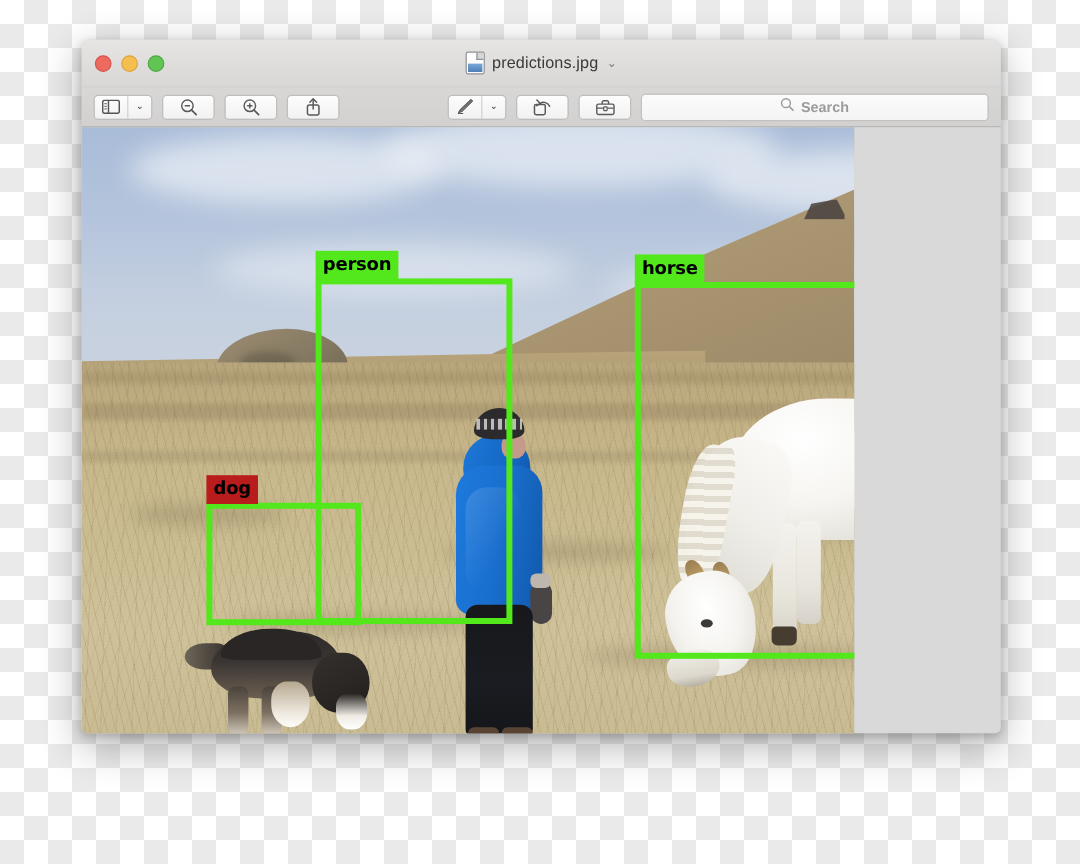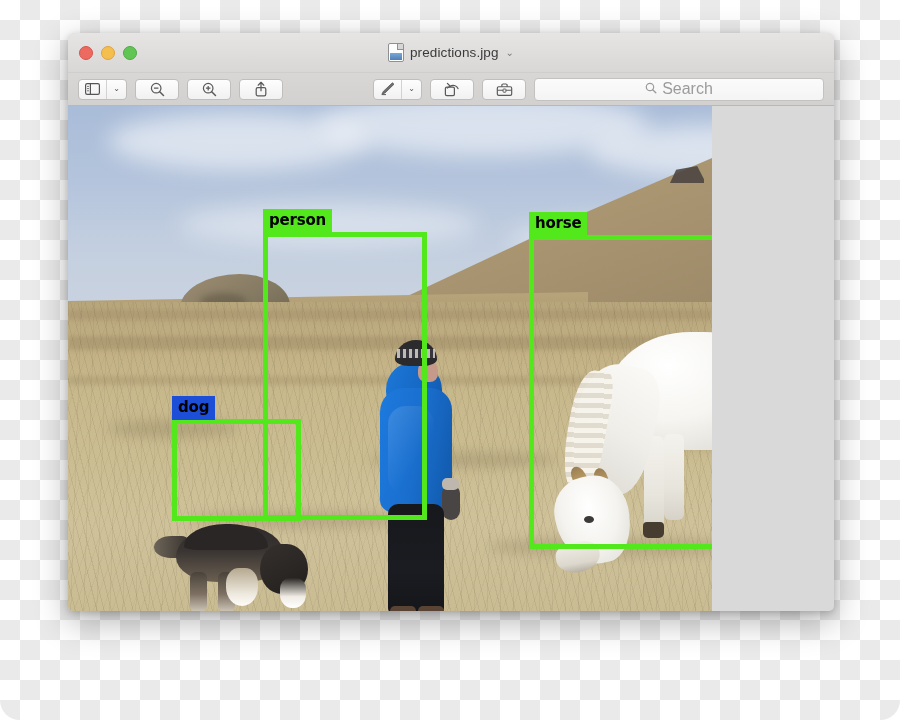--- a/index.html
+++ b/index.html
@@ -15,21 +15,20 @@
   #desktop {
     position: relative;
     width: 900px;
     height: 720px;
     background-color: #ffffff;
     background-image:
       linear-gradient(45deg, #eaeaea 25%, transparent 25%, transparent 75%, #eaeaea 75%),
       linear-gradient(45deg, #eaeaea 25%, transparent 25%, transparent 75%, #eaeaea 75%);
     background-size: 40px 40px;
     background-position: 0 0, 20px 20px;
-    border-radius: 20px;
   }
 
   
   #window {
     position: absolute;
     left: 68px;
     top: 33px;
     width: 766px;
     height: 578px;
     border-radius: 7px 7px 5px 5px;
@@ -156,22 +155,23 @@
     border-radius: 4px;
     background: linear-gradient(to bottom, #fbfbfb 0%, #f4f4f4 100%);
     border: 1px solid #c3c2c1;
     display: flex;
     align-items: center;
     justify-content: center;
     position: relative;
   }
   .search .sicon { margin-right: 5px; }
   .search-ph {
-    font-size: 16px;
+    font-size: 12px;
     color: #9b9b9b;
+    font-weight: bold;
   }
 
   
   .canvas {
     position: relative;
     width: 644px;
     height: 506px;
     overflow: hidden;
     background: #c9c6ba;
   }
@@ -701,21 +701,21 @@
         <div class="d-leg-b"></div>
         <div class="d-chest"></div>
         <div class="d-head"></div>
         <div class="d-snout"></div>
       </div>
 
       <div id="detections">
           <div class="det-box" style="left: 195px; top: 126px; width: 164px; height: 288px; border: 5px solid rgb(82, 232, 28);"></div>
           <div class="det-label" style="left: 195px; top: 103px; background: rgb(82, 232, 28);">person</div>
           <div class="det-box" style="left: 104px; top: 313px; width: 129px; height: 102px; border: 5px solid rgb(82, 232, 28);"></div>
-          <div class="det-label" style="left: 104px; top: 290px; background: #1d4ed8;">dog</div>
+          <div class="det-label" style="left: 104px; top: 290px; background: #b91c1c;">dog</div>
           <div class="det-box" style="left: 461px; top: 129px; width: 258px; height: 314px; border: 5px solid rgb(82, 232, 28);"></div>
           <div class="det-label" style="left: 461px; top: 106px; background: rgb(82, 232, 28);">horse</div>
         </div>
 
     </div>
 
   </div>
 </div>
 
 </body></html>

